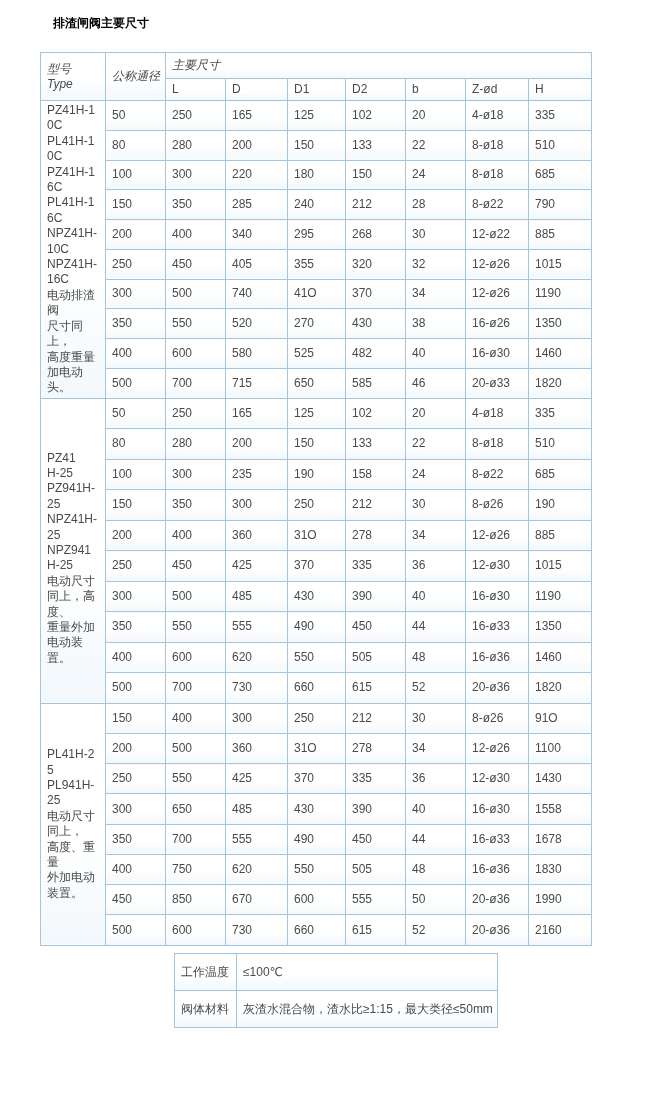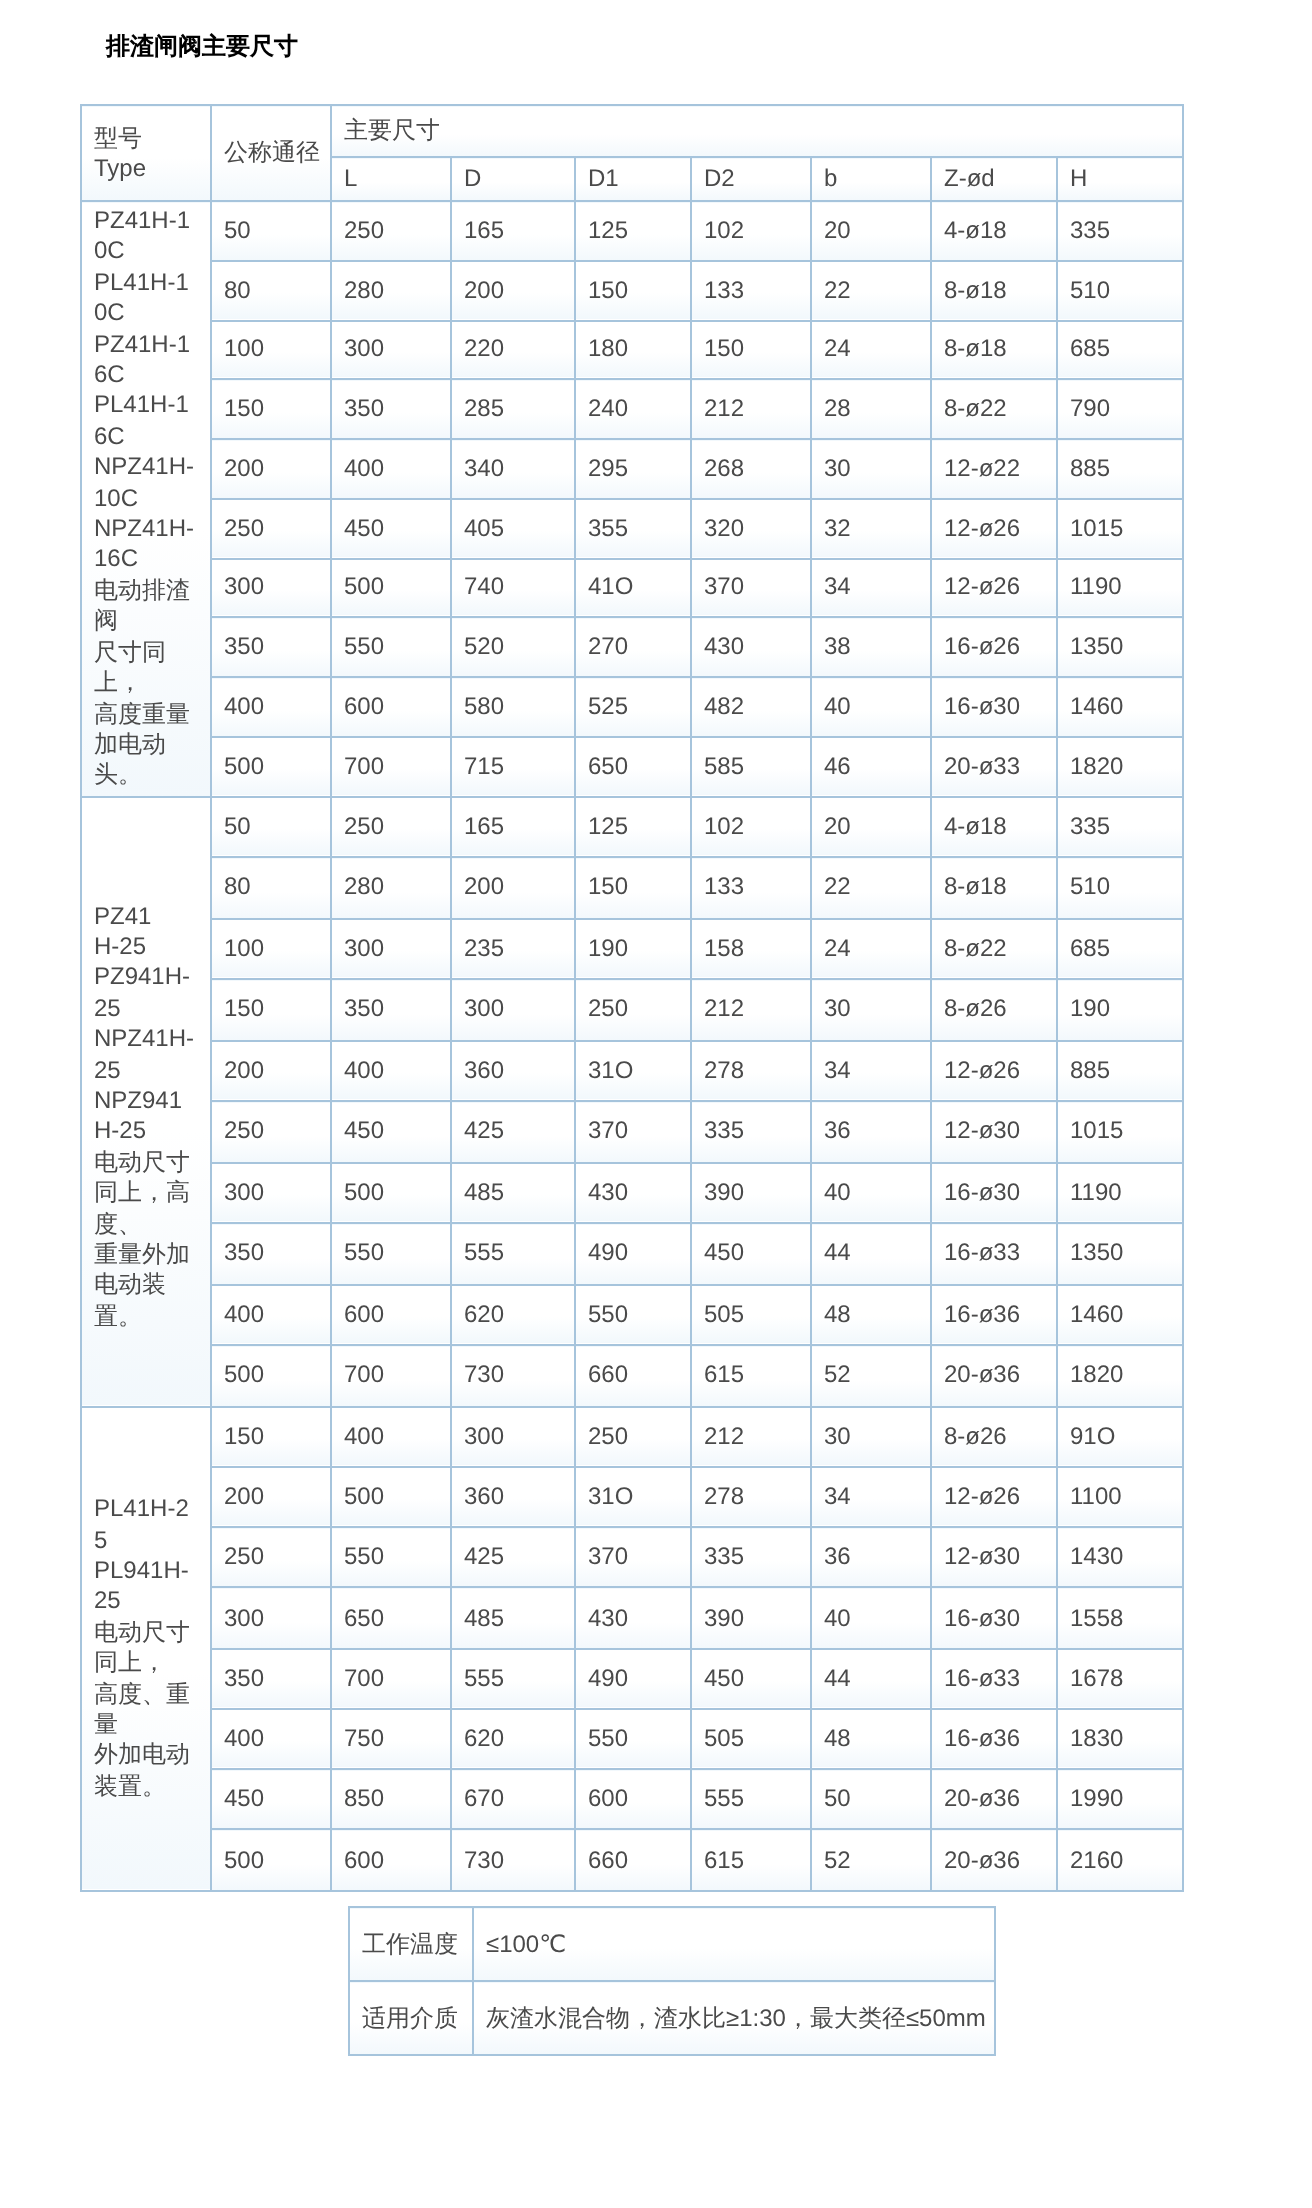--- a/index.html
+++ b/index.html
@@ -33,21 +33,21 @@
     font-size: 12px;
     font-weight: normal;
     color: #4a4a4a;
     text-align: left;
     vertical-align: middle;
     padding: 1px 5px 1px 6px;
     background: linear-gradient(180deg, #ffffff 55%, #f2f8fc 100%);
     overflow: hidden;
     line-height: 15px;
   }
-  .dims-table tr.h1 { height: 26px; }
+  .dims-table tr.h1 { height: 26px; font-style: italic; }
   .dims-table tr.h2 { height: 22px; }
   .dims-table tr.sec0 { height: 29.5px; padding-left: 34px; }
   .dims-table tr.sec1 { height: 30.5px; }
   .dims-table tr.sec2 { height: 30.25px; }
   .dims-table td.type-cell {
     white-space: pre-wrap;
     word-wrap: break-word;
     line-height: 15.4px;
     padding: 2px 3px 2px 6px;
     vertical-align: middle;
@@ -443,19 +443,19 @@
     <colgroup>
       <col style="width:62px">
         <col style="width:261px">
     </colgroup>
     <tbody>
         <tr class="r0">
           <td>工作温度</td>
           <td>≤100℃</td>
         </tr>
         <tr class="r2">
-          <td>适用介质</td>
-          <td>灰渣水混合物，渣水比≥1:30，最大类径≤50mm</td>
+          <td>阀体材料</td>
+          <td>灰渣水混合物，渣水比≥1:15，最大类径≤50mm</td>
         </tr>
       </tbody>
   </table>
 
 </div>
 
 </body></html>

